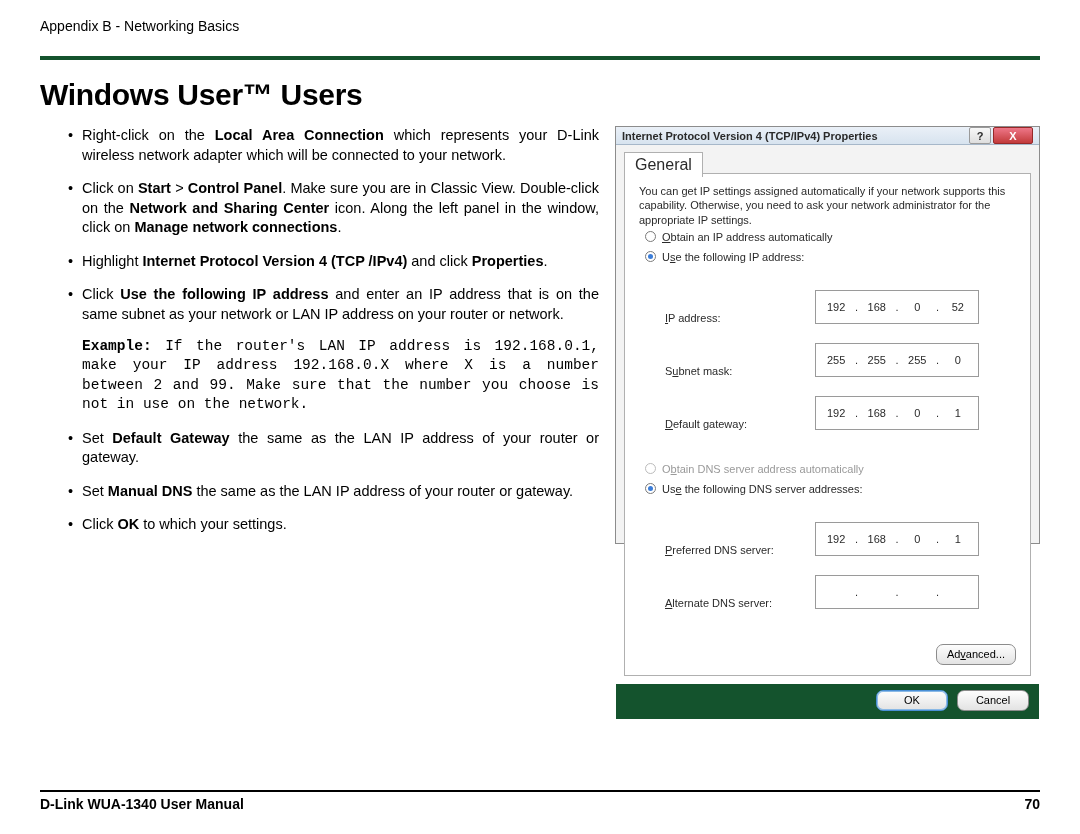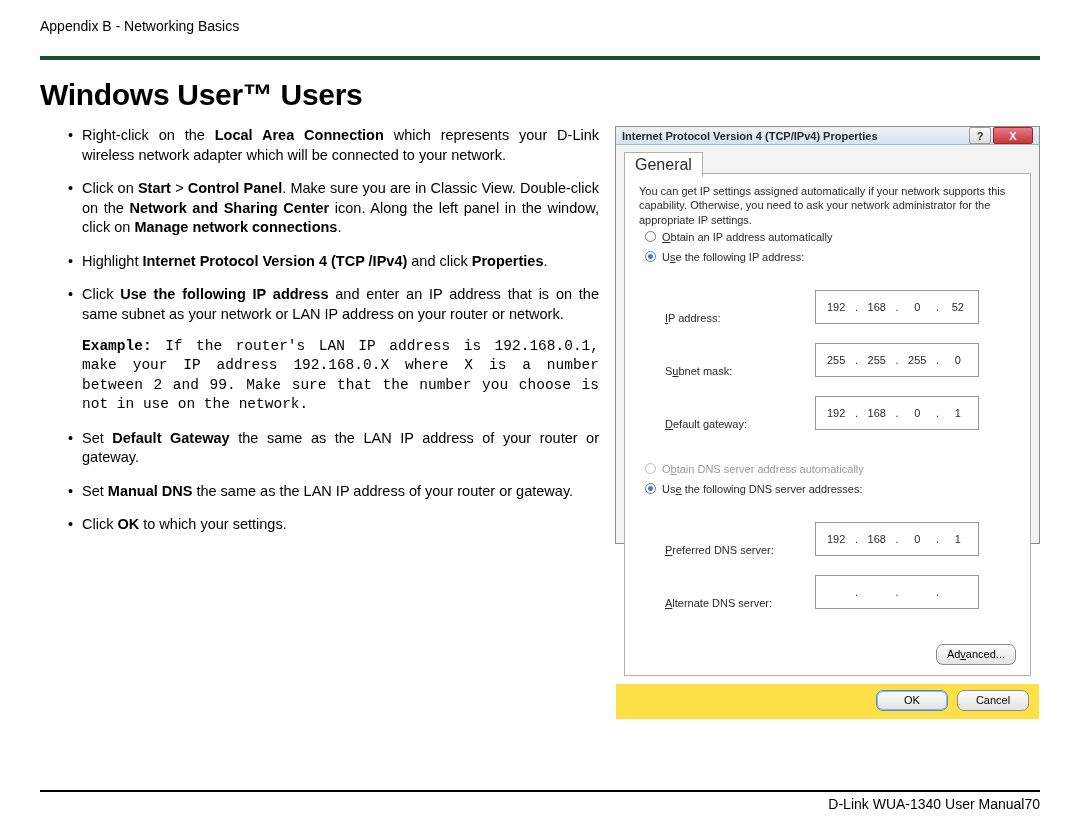--- a/index.html
+++ b/index.html
@@ -73,28 +73,29 @@
   .ipbox .oct { width:28px; text-align:center; }
   .ipbox .dot { width:4px; text-align:center; }
   .adv-row { text-align: right; margin-top:auto; padding-top:6px;}
   .winbtn {
     min-width:72px; height:21px;
     border:1px solid #8c8c8c; border-radius:7px;
     background: linear-gradient(#fdfdfd,#e3e3e3);
     font-size:11px; font-family: "Segoe UI", Tahoma, sans-serif;
     padding: 0 10px;
   }
-  .dlg-footer { padding: 6px 10px 8px 10px; text-align:right; background:#fde047;}
+  .dlg-footer { padding: 6px 10px 8px 10px; text-align:right; background:#14532d;}
   .dlg-footer .winbtn { margin-left:6px; }
   .dlg-footer .winbtn.default { border-color:#4a8fd6; box-shadow: 0 0 0 1px #8ab9e6 inset; }
   .page-footer {
     position:absolute; left:40px; right:40px; bottom:22px;
     border-top:2px solid #000; padding-top:4px;
-    display:flex; justify-content:flex-end;
+    display:flex; justify-content:space-between;
     font-size:14px;
+    font-weight:bold;
   }
   u.acc { text-decoration: underline; }
 </style>
 </head>
 <body>
 
 <div class="header-bar">
   <span>Appendix B - Networking Basics</span>
 </div>
 

